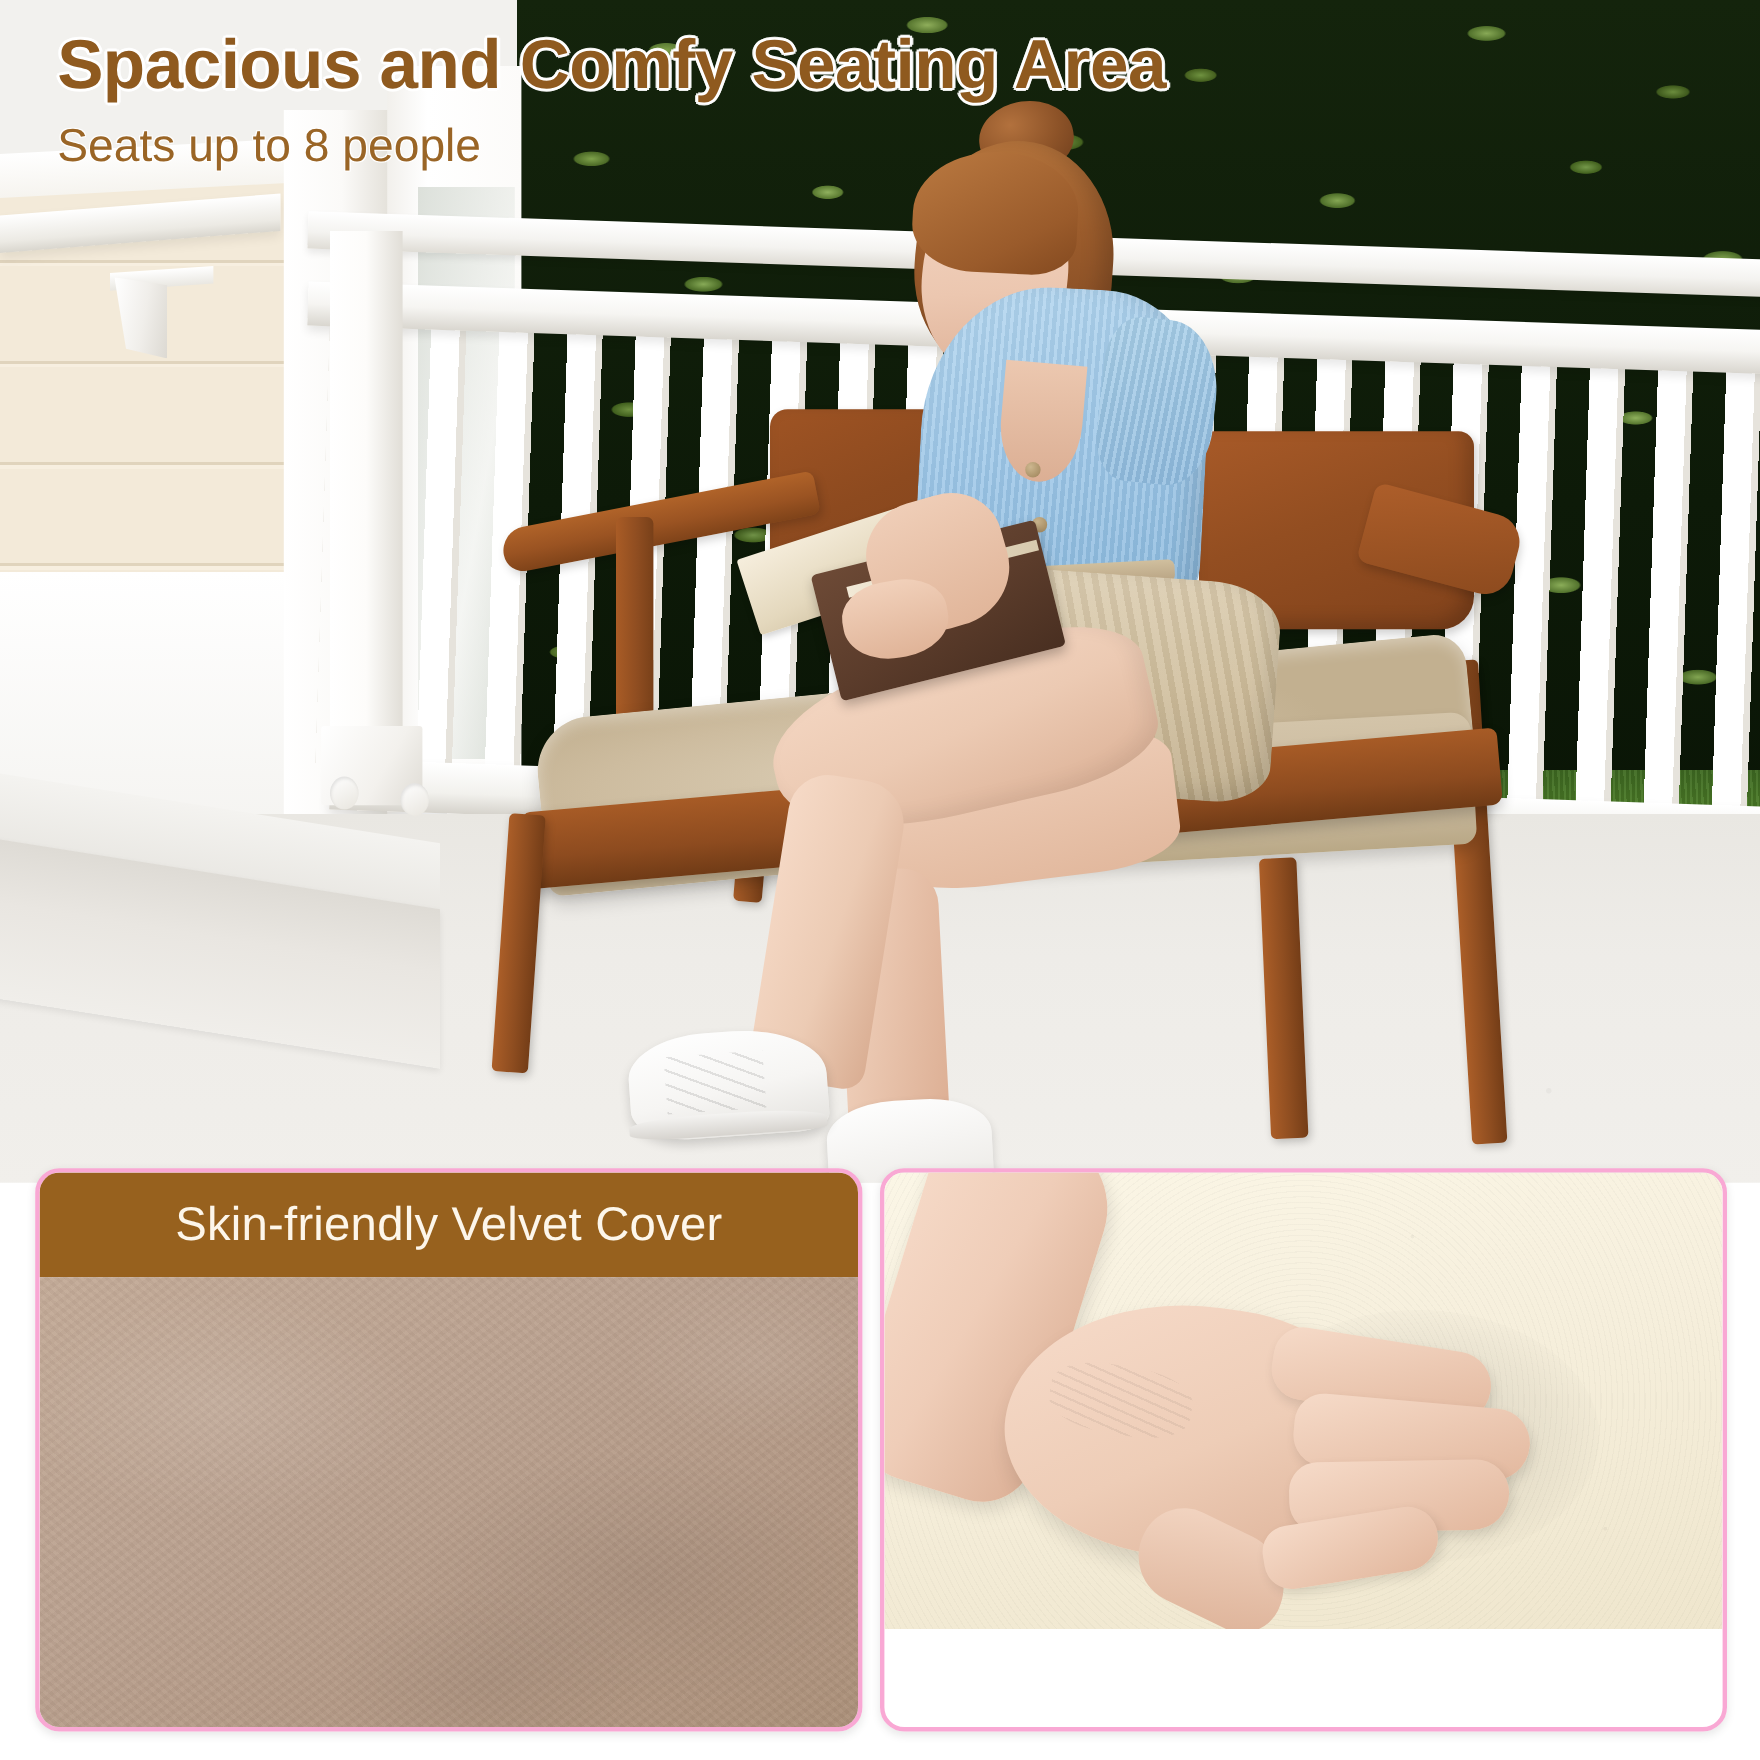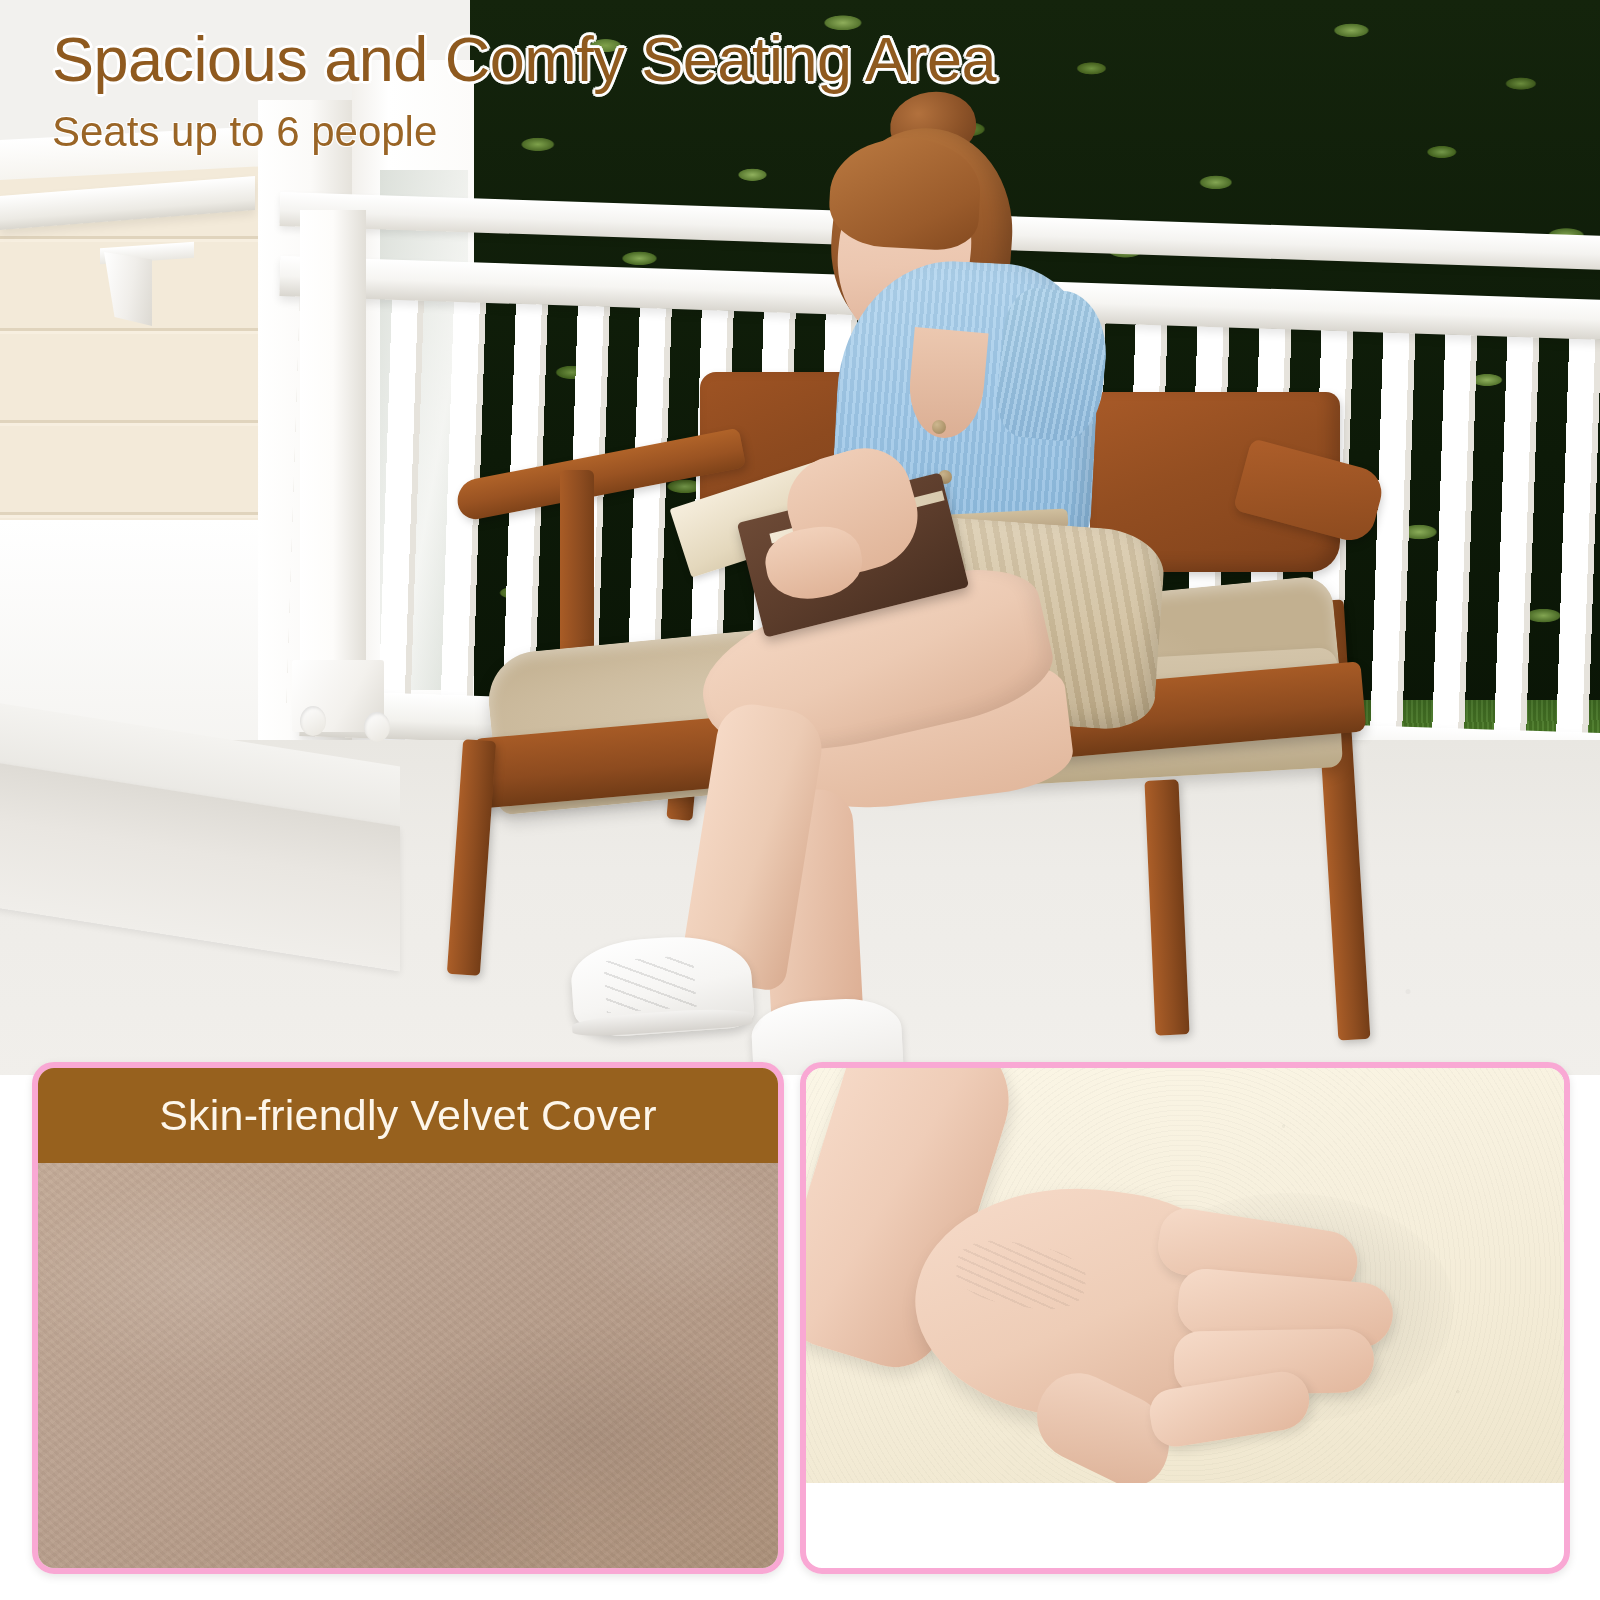--- a/index.html
+++ b/index.html
@@ -391,21 +391,21 @@
   }
   .book-spine {
     position:absolute; left:768px; top:512px; width:178px; height:10px;
     background:linear-gradient(90deg,#f2e9d6,#d8caae);
     transform:rotate(-14deg);
   }
 
   
   .title-wrap { position:absolute; left:52px; top:26px; z-index:40; }
   .hero-title {
-    font-size:63px; font-weight:normal; color:#8f5a1f;
+    font-size:63px; font-weight:bold; color:#8f5a1f;
     letter-spacing:-0.5px; line-height:1.05; white-space:nowrap;
     text-shadow:
       -2px -2px 0 rgba(255,255,255,0.95),  2px -2px 0 rgba(255,255,255,0.95),
       -2px  2px 0 rgba(255,255,255,0.95),  2px  2px 0 rgba(255,255,255,0.95),
        0   -3px 0 rgba(255,255,255,0.9),   0    3px 0 rgba(255,255,255,0.9),
       -3px  0   0 rgba(255,255,255,0.9),   3px  0   0 rgba(255,255,255,0.9);
   }
   .hero-subtitle {
     margin-top:16px;
     font-size:42px; color:#9a6526; white-space:nowrap;
@@ -413,21 +413,21 @@
       -1px -1px 0 rgba(255,255,255,0.9), 1px -1px 0 rgba(255,255,255,0.9),
       -1px  1px 0 rgba(255,255,255,0.9), 1px  1px 0 rgba(255,255,255,0.9);
   }
 
   
   .panels {
     position:absolute; left:0; top:1060px; width:1600px; height:540px;
   }
   .panel {
     position:absolute; top:2px; height:512px;
-    border:6px solid #f9a8d4;
+    border:4px solid #f9a8d4;
     border-radius:22px;
     overflow:hidden;
     box-shadow:0 3px 9px rgba(0,0,0,0.10);
   }
   .panel-left  { left:32px;  width:752px; }
   .panel-right { left:800px; width:770px; }
   .panel-header {
     height:95px;
     background:#97611e;
     display:flex; align-items:center; justify-content:center;
@@ -572,21 +572,21 @@
   <div class="leg leg-fl"></div>
   <div class="leg leg-fr"></div>
 
   <div class="shoe2"></div>
   <div class="shoe1"></div>
   <div class="shoe1-sole"></div>
   <div class="shoe1-laces"></div>
 
   <div class="title-wrap">
     <div class="hero-title">Spacious and Comfy Seating Area</div>
-    <div class="hero-subtitle">Seats up to 6 people</div>
+    <div class="hero-subtitle">Seats up to 8 people</div>
   </div>
 </div>
 
 <div class="panels">
 
   <div class="panel panel-left">
     <div class="panel-header">
       <div class="panel-title">Skin-friendly Velvet Cover</div>
     </div>
     <div class="panel-body">

